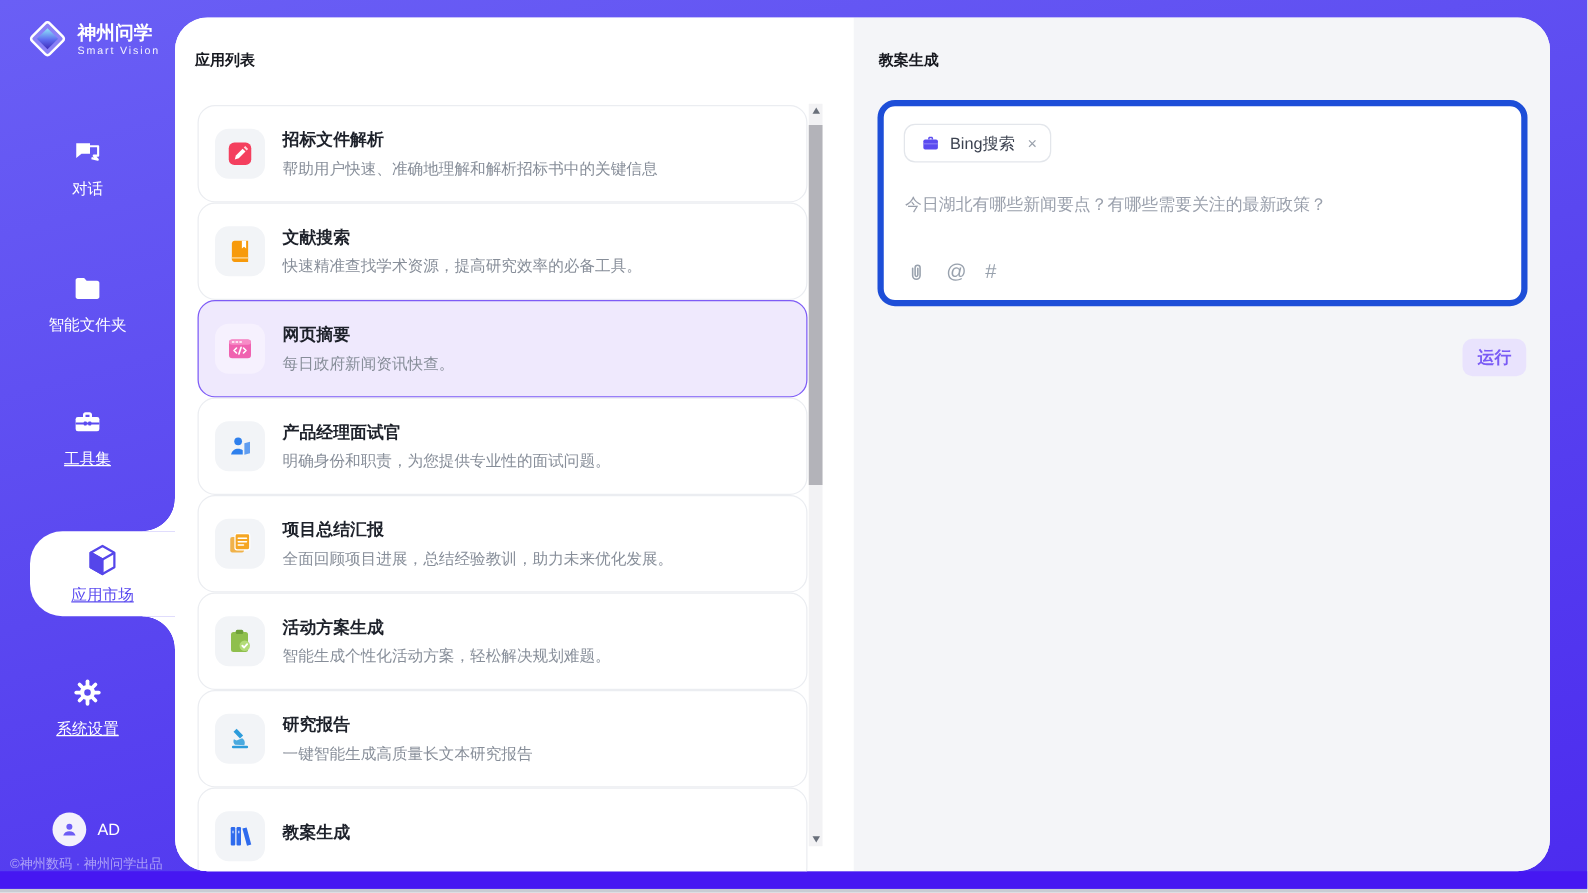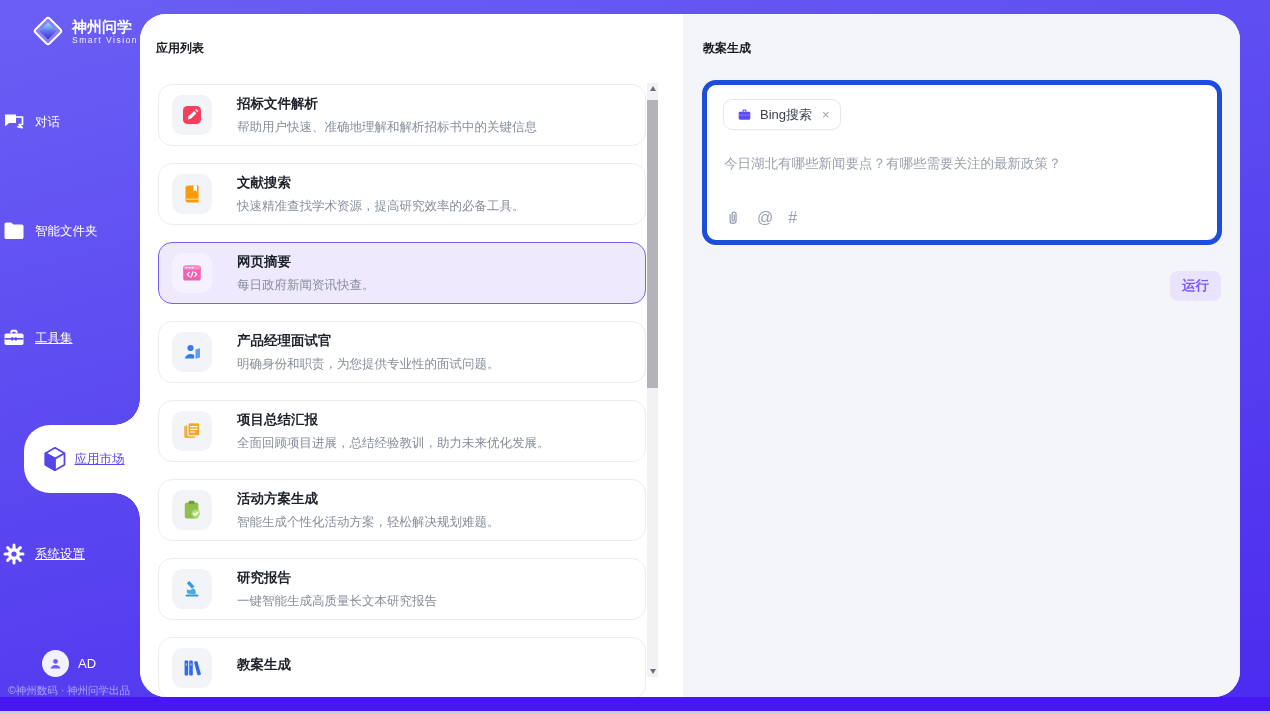--- a/index.html
+++ b/index.html
@@ -4,24 +4,24 @@
 <style>
   * { margin:0; padding:0; box-sizing:border-box; }
   body { font-family:"Liberation Sans", sans-serif; background:#c9ccd3; }
   .stage { position:relative; width:1270px; height:714px; overflow:hidden; background:#c9ccd3; }
   .bg { position:absolute; left:0; top:0; right:0; height:711px;
         background:linear-gradient(165deg,#6a5ff5 0%,#5a47f0 48%,#4c2bef 100%); }
   .bottom-bar { position:absolute; left:0; top:697px; width:100%; height:14px; background:#4617f2; }
 
   
   .sidebar { position:absolute; left:0; top:0; width:140px; height:711px; z-index:3; }
-  .brand { position:absolute; left:30px; top:13px; display:flex; align-items:center; gap:6px; }
+  .brand { position:absolute; left:20px; top:13px; display:flex; align-items:center; gap:6px; }
   .brand-name { font-size:15px; font-weight:bold; color:#fff; line-height:17px; }
   .brand-sub { font-size:8.5px; color:rgba(255,255,255,.92); letter-spacing:1.5px; }
-  .nav-item { position:absolute; left:0; width:140px; display:flex; 
+  .nav-item { position:absolute; left:0; width:140px; display:flex; flex-direction:column;
               align-items:center; gap:7px; cursor:pointer; }
   .nav-item svg { width:28px; height:28px; }
   .nav-label { font-size:12.5px; color:#fff; }
   .u .nav-label { text-decoration:underline; }
   .nav-chat { top:108px; } .nav-folder { top:217px; } .nav-toolbox { top:324px; } .nav-gear { top:540px; }
   .nav-item.active { left:24px; top:425px; width:116px; height:68px; justify-content:center; gap:5px;
                      background:#fff; border-radius:26px 0 0 26px;text-align:right; }
   .nav-item.active::before { content:""; position:absolute; right:0; top:-26px; width:26px; height:26px;
        background:radial-gradient(circle at 0 0, rgba(0,0,0,0) 25.5px, #fff 26px); }
   .nav-item.active::after  { content:""; position:absolute; right:0; bottom:-26px; width:26px; height:26px;
@@ -37,22 +37,22 @@
                  color:rgba(255,255,255,.5); white-space:nowrap; }
 
   
   .content { position:absolute; left:140px; top:14px; width:1100px; height:683px; background:#fff;
              border-radius:26px; overflow:hidden; display:flex; z-index:2; }
   .pane-title { font-size:12px; font-weight:bold; color:#16181f; }
 
   .list-pane { position:relative; width:543px; background:#fff; }
   .list-pane .pane-title { position:absolute; left:16px; top:26px; }
   .cards { position:absolute; left:18px; top:70px; width:488px; }
-  .card { height:62px; border:1px solid #ebedf1; border-radius:14px; margin-bottom:17px; background:#fff;
-          display:flex; align-items:center; padding:0 13px; gap:25px; cursor:pointer; }
+  .card { height:78px; border:1px solid #ebedf1; border-radius:14px; background:#fff;
+          display:flex; align-items:center; padding:0 13px; gap:14px; cursor:pointer; }
   .card.selected { background:#efe9fd; border:1.5px solid #7e5cf6; }
   .card-icon { flex:0 0 40px; width:40px; height:40px; border-radius:11px; background:#f2f4f7;
                display:flex; align-items:center; justify-content:center; }
   .card.selected .card-icon { background:#f6f1fe; }
   .card-icon svg { width:24px; height:24px; }
   .card-title { font-size:13.5px; font-weight:bold; color:#1d212a; margin-bottom:6px; }
   .card-desc { font-size:12.5px; color:#878e99; }
 
   .scrollbar { position:absolute; right:25px; top:69px; height:594px; width:11px; background:#f2f2f4; }
   .sb-arrow { position:absolute; left:0; width:11px; height:11px; display:flex; align-items:center;

